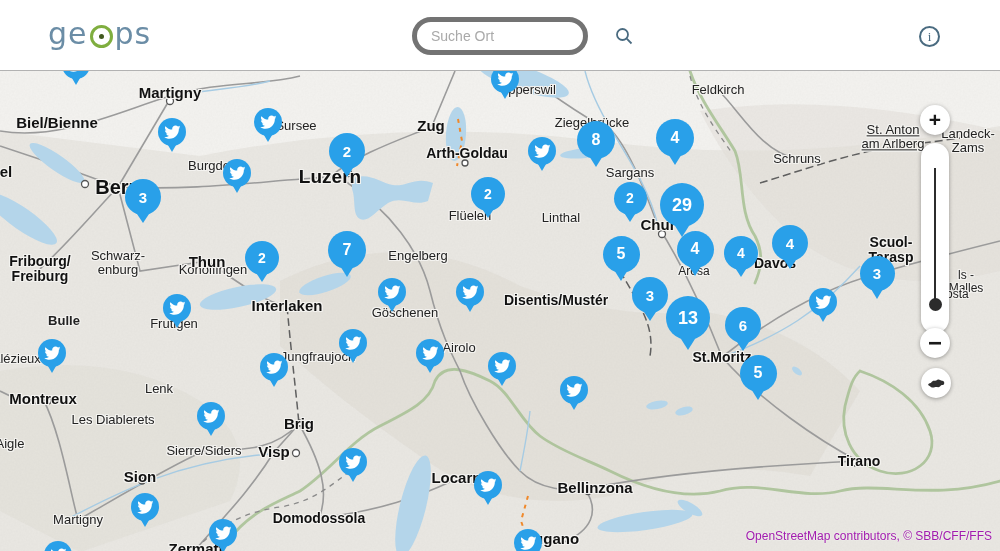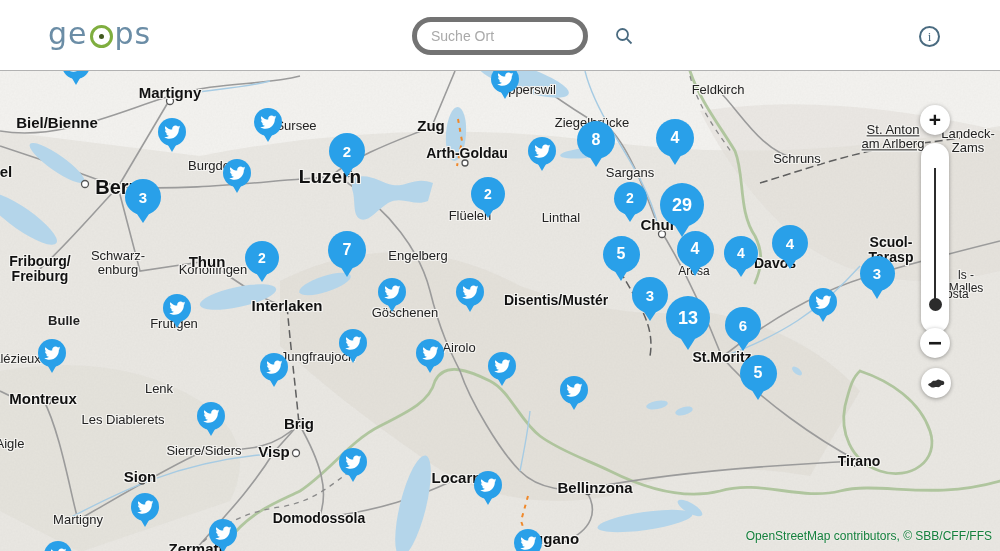--- a/index.html
+++ b/index.html
@@ -55,21 +55,21 @@
   .slider-line{position:absolute;left:50%;top:25px;width:2px;height:135px;margin-left:-1px;background:#2c2c2c;}
   .slider-knob{position:absolute;left:50%;top:155px;width:13px;height:13px;margin-left:-6.5px;
        border-radius:50%;background:#2b2b2b;cursor:grab;}
 
   
   .attrib{position:absolute;right:8px;bottom:8px;text-align:right;z-index:22;
        font-size:12px;color:#333;
        text-shadow:1px 0 0 #ecebe7,-1px 0 0 #ecebe7,0 1px 0 #ecebe7,0 -1px 0 #ecebe7;}
   .attrib a{color:#333;text-decoration:none;cursor:pointer;}
   .attrib .row1 a{margin-left:14px;}
-  .attrib .row2{margin-top:2px;color:#15803d;}
+  .attrib .row2{margin-top:2px;color:#a21caf;}
 </style>
 </head>
 <body>
 
 <div class="app">
 
   <div class="map">
     <svg class="base" width="1000" height="481" viewBox="0 0 1000 481">
       <defs>
         <filter id="noise" x="0" y="0" width="100%" height="100%">
@@ -209,21 +209,21 @@
         <div class="mlabel" style="left: 318px; top: 286px; font-size: 13px;">Jungfraujoch</div>
         <div class="mlabel" style="left: 459px; top: 277px; font-size: 13px;">Airolo</div>
         <div class="mlabel bold" style="left: 722px; top: 286px; font-size: 14px;">St.Moritz</div>
         <div class="mlabel" style="left: 966px; top: 211px; font-size: 12px;">ls - Malles</div>
         <div class="mlabel" style="left: 954px; top: 223px; font-size: 12px;">nosta</div>
         <div class="mlabel" style="left: 174px; top: 253px; font-size: 13px;">Frutigen</div>
         <div class="mlabel" style="left: 64px; top: 250px; font-size: 13px; font-weight: bold;">Bulle</div>
         <div class="mlabel" style="left: 17px; top: 288px; font-size: 13px;">alézieux</div>
         <div class="mlabel" style="left: 159px; top: 318px; font-size: 13px;">Lenk</div>
         <div class="mlabel bold" style="left: 43px; top: 328px; font-size: 15px;">Montreux</div>
-        <div class="mlabel" style="left: 113px; top: 349px; font-size: 13px; margin-left: 10px;">Les Diablerets</div>
+        <div class="mlabel" style="left: 113px; top: 349px; font-size: 13px;">Les Diablerets</div>
         <div class="mlabel" style="left: 10px; top: 373px; font-size: 13px;">Aigle</div>
         <div class="mlabel bold" style="left: 299px; top: 353px; font-size: 15px;">Brig</div>
         <div class="mlabel" style="left: 204px; top: 380px; font-size: 13px;">Sierre/Siders</div>
         <div class="mlabel bold" style="left: 274px; top: 381px; font-size: 15px;">Visp</div>
         <div class="mlabel bold" style="left: 140px; top: 406px; font-size: 15px;">Sion</div>
         <div class="mlabel" style="left: 78px; top: 449px; font-size: 13px;">Martigny</div>
         <div class="mlabel bold" style="left: 196px; top: 478px; font-size: 15px;">Zermatt</div>
         <div class="mlabel bold" style="left: 319px; top: 447px; font-size: 14px;">Domodossola</div>
         <div class="mlabel bold" style="left: 461px; top: 407px; font-size: 15px;">Locarno</div>
         <div class="mlabel bold" style="left: 583px; top: 417px; font-size: 15px; margin-left: 12px;">Bellinzona</div>

